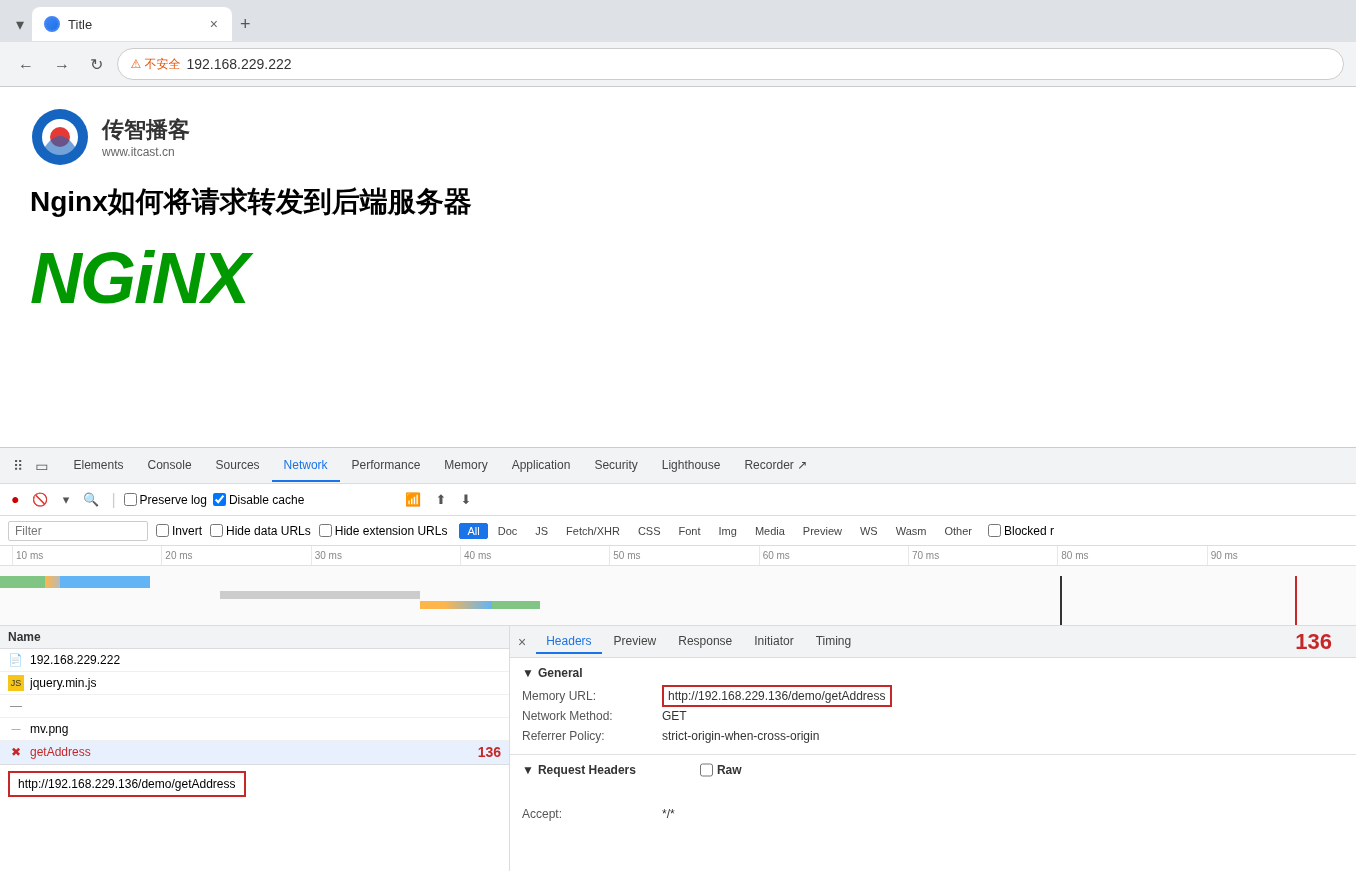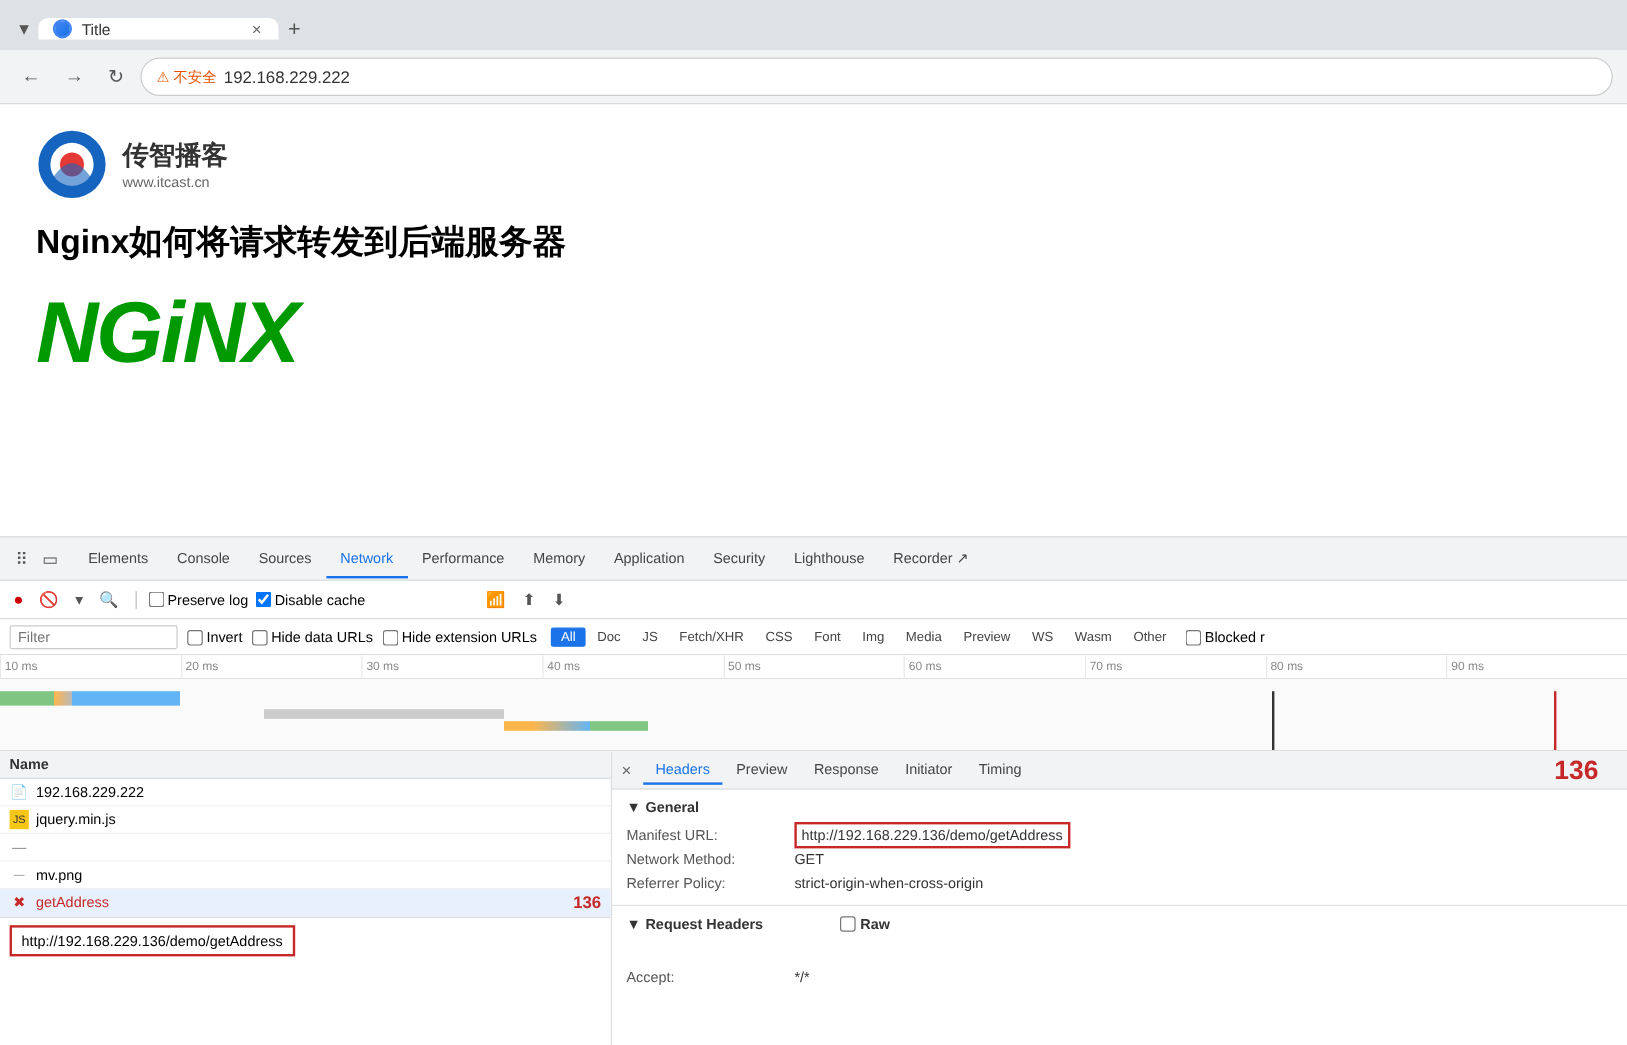--- a/index.html
+++ b/index.html
@@ -2,21 +2,21 @@
 <html><head>
   <meta charset="utf-8">
   <style>
     * { margin: 0; padding: 0; box-sizing: border-box; }
     body { font-family: Arial, sans-serif; background: #fff; width: 1356px; height: 871px; overflow: hidden; }
 
     
     .browser-chrome { background: #f1f3f4; border-bottom: 1px solid #ccc; }
     .tab-bar { display: flex; align-items: center; padding: 6px 8px 0; height: 42px; background: #dee1e6; }
     .tab-nav-btn { background: none; border: none; cursor: pointer; padding: 4px 8px; font-size: 16px; color: #555; }
-    .tab { display: flex; align-items: center; background: #fff; border-radius: 8px 8px 0 0; padding: 6px 12px; min-width: 200px; height: 18px; gap: 8px; }
+    .tab { display: flex; align-items: center; background: #fff; border-radius: 8px 8px 0 0; padding: 6px 12px; min-width: 200px; height: 34px; gap: 8px; }
     .tab-favicon { width: 16px; height: 16px; border-radius: 50%; background: #1a73e8; border: 2px solid #4285f4; }
     .tab-title { font-size: 13px; color: #333; flex: 1; }
     .tab-close { background: none; border: none; cursor: pointer; color: #666; font-size: 14px; padding: 2px; }
     .tab-new { background: none; border: none; cursor: pointer; font-size: 18px; color: #555; margin-left: 8px; }
     .address-bar-row { display: flex; align-items: center; padding: 6px 12px; height: 44px; gap: 8px; background: #f1f3f4; }
     .nav-btn { background: none; border: none; cursor: pointer; color: #555; font-size: 16px; padding: 4px 6px; }
     .address-bar { display: flex; align-items: center; flex: 1; background: #fff; border: 1px solid #ccc; border-radius: 20px; padding: 4px 12px; height: 32px; gap: 6px; }
     .security-warning { color: #e65100; font-size: 12px; display: flex; align-items: center; gap: 4px; text-align: right; }
     .address-text { font-size: 14px; color: #333; }
 
@@ -41,29 +41,29 @@
     .network-toolbar { display: flex; align-items: center; padding: 4px 8px; border-bottom: 1px solid #dadce0; height: 32px; gap: 6px; flex-wrap: nowrap; overflow: hidden; }
     .toolbar-btn { background: none; border: none; cursor: pointer; font-size: 13px; color: #555; padding: 2px 4px; }
     .toolbar-checkbox { display: flex; align-items: center; gap: 3px; font-size: 12px; }
     .toolbar-checkbox input { margin: 0; }
     .throttle-select { font-size: 12px; border: none; background: transparent; cursor: pointer; color: #333; margin-top: 48px; }
     .separator { color: #ccc; margin: 0 2px; }
 
     
     .filter-bar { display: flex; align-items: center; padding: 4px 8px; border-bottom: 1px solid #dadce0; height: 30px; gap: 8px; overflow: hidden; }
     .filter-input { border: 1px solid #ccc; border-radius: 2px; padding: 2px 6px; font-size: 12px; width: 140px; }
-    .filter-checkbox { display: flex; align-items: flex-end; gap: 3px; font-size: 12px; white-space: nowrap; }
+    .filter-checkbox { display: flex; align-items: flex-start; gap: 3px; font-size: 12px; white-space: nowrap; }
     .filter-checkbox input { margin: 0; }
     .type-filters { display: flex; gap: 2px; margin-left: 4px; }
     .type-btn { padding: 1px 7px; font-size: 11px; border: 1px solid transparent; border-radius: 2px; cursor: pointer; background: transparent; color: #444; white-space: nowrap; }
     .type-btn.active { background: #1a73e8; color: #fff; border-color: #1a73e8; }
 
     
     .timeline { height: 80px; background: #fff; border-bottom: 1px solid #dadce0; position: relative; overflow: hidden; }
-    .timeline-ruler { display: flex; border-bottom: 1px solid #e0e0e0; height: 20px; font-size: 10px; color: #888; }
+    .timeline-ruler { display: flex; border-bottom: 1px solid #e0e0e0; height: 20px; font-size: 10px; color: #888; padding-left: 12px; }
     .timeline-mark { flex: 1; border-left: 1px solid #e8e8e8; padding-left: 3px; line-height: 20px; }
     .timeline-bars { height: 60px; position: relative; background: #fafafa; }
 
     
     .network-main { display: flex; flex: 1; overflow: hidden; min-height: 0; }
     .network-list { width: 510px; border-right: 1px solid #dadce0; overflow-y: auto; }
     .network-header-row { display: flex; background: #f1f3f4; border-bottom: 1px solid #dadce0; padding: 4px 8px; font-size: 12px; font-weight: 600; color: #333; }
     .network-row { display: flex; align-items: center; padding: 3px 8px; font-size: 12px; border-bottom: 1px solid #f0f0f0; cursor: pointer; }
     .network-row.selected { background: #e8f0fe; }
     .network-row.error { color: #c62828; }
@@ -284,21 +284,21 @@
         <div class="detail-tab">Timing</div>
         <span class="ip-badge-large">136</span>
       </div>
 
       <div class="detail-section">
         <div class="section-title">
           <span>▼</span>
           <span>General</span>
         </div>
         <div class="detail-row">
-          <span class="detail-label">Manifest URL:</span>
+          <span class="detail-label">Memory URL:</span>
           <span class="detail-value">
             <span class="url-highlighted">http://192.168.229.136/demo/getAddress</span>
           </span>
         </div>
         <div class="detail-row">
           <span class="detail-label">Network Method:</span>
           <span class="detail-value">GET</span>
         </div>
         <div class="detail-row">
           <span class="detail-label">Referrer Policy:</span>

